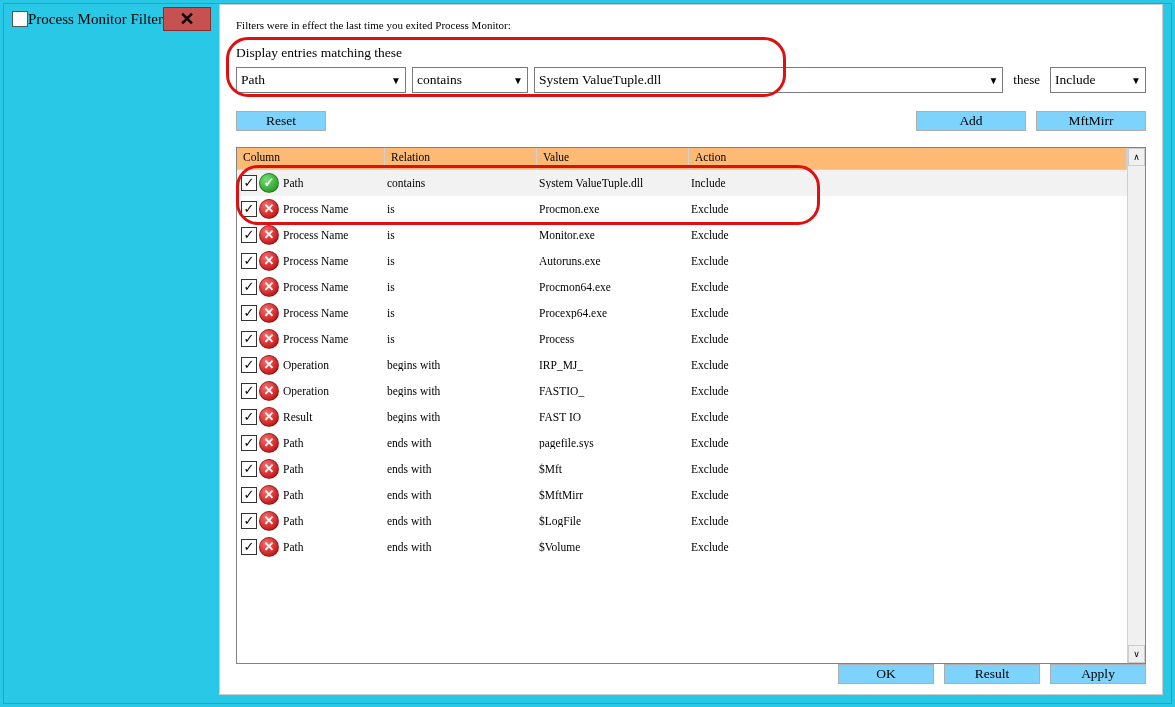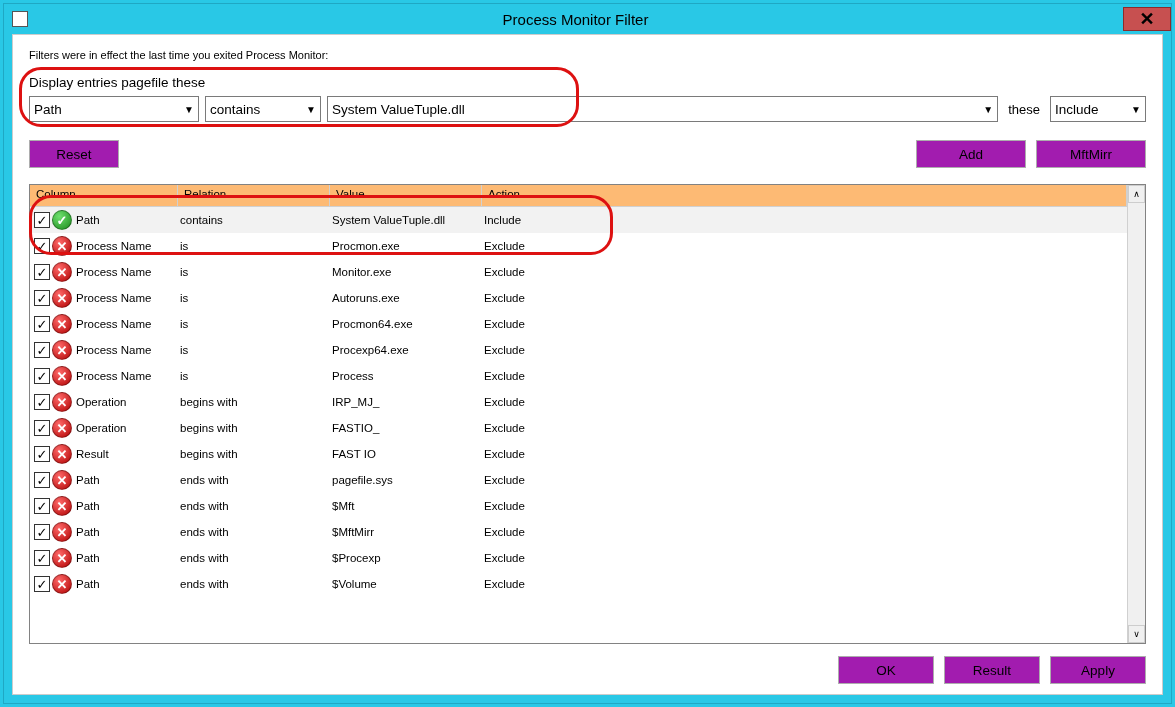--- a/index.html
+++ b/index.html
@@ -9,22 +9,23 @@
     font-size: 13px;
     background: #29c8e6;
     width: 1175px;
     height: 707px;
     overflow: hidden;
     padding: 3px;
   }
   .window {
     width: 100%; height: 100%;
     background: #29c8e6;
-    display: flex; flex-direction: column;
+    display: flex; flex-direction: row;
     border: 1px solid #1fa8c4;
+    font-family: Liberation Serif, serif;
   }
   .titlebar {
     height: 30px;
     display: flex; align-items: center;
     position: relative;
     color: #000;
   }
   .titlebar .sys-icon {
     width: 16px; height: 16px; margin-left: 8px;
     background: #fff; border: 1px solid #555;
@@ -55,22 +56,22 @@
   .combo { position: relative; }
   .combo .arrow { font-size: 10px; margin-left: 4px; }
   .c-column { width: 170px; }
   .c-relation { width: 116px; }
   .c-value { flex: 1; }
   .then-label { padding: 0 4px; }
   .c-action { width: 96px; }
   .btn-row { display: flex; gap: 10px; margin-top: 8px; margin-bottom: 16px; }
   .btn-row .spacer { flex: 1; }
   .btn {
-    height: 28px; min-width: 90px; padding: 0 18px;
-    border: 1px solid #adadad; background: #a21caf;
+    height: 20px; min-width: 90px; padding: 0 18px;
+    border: 1px solid #adadad; background: #7dd3fc;
     font-size: 13.5px; display: flex; align-items: center; justify-content: center;
   }
   .list-wrap {
     flex: 1; border: 1px solid #828282; position: relative;
     display: flex; overflow: hidden;
   }
   .list {
     flex: 1; overflow: hidden; background: #fff;
   }
   .list-header {
@@ -108,41 +109,41 @@
   .cell.col-rel { width: 152px; }
   .cell.col-val { width: 152px; }
   .cell.col-act { flex: 1; }
   .scrollbar {
     width: 18px; background: #f0f0f0; border-left: 1px solid #d0d0d0;
     display: flex; flex-direction: column; align-items: center;
   }
   .sb-btn { width: 100%; height: 18px; background: #f0f0f0; border: 1px solid #cdcdcd; font-size: 9px; display:flex; align-items:center; justify-content:center; }
   .sb-track { flex:1; position:relative; }
   .sb-thumb { position:absolute; left:1px; right:1px; top: 78px; height: 160px; background: #cdcdcd; }
-  .footer-btns { display: flex; justify-content: flex-end; gap: 10px; margin-top: 12px; }
+  .footer-btns { display: flex; justify-content: flex-end; gap: 10px; margin-top: 0; }
   .annot {
     position: absolute; border: 3px solid #d11; border-radius: 22px;
     pointer-events: none;
   }
 </style>
 </head>
 <body>
 
 <div class="window">
   <div class="titlebar">
     <div class="sys-icon"></div>
     <div class="title">Process Monitor Filter</div>
     <div class="close">
       <span>✕</span>
     </div>
   </div>
 
   <div class="client">
     <div class="info-line">Filters were in effect the last time you exited Process Monitor:</div>
-    <div class="heading">Display entries pagefile these</div>
+    <div class="heading">Display entries matching these</div>
 
     <div class="filter-row">
       <div class="combo c-column">
         <span>Path</span>
         <span class="arrow">▼</span>
       </div>
       <div class="combo c-relation">
         <span>contains</span>
         <span class="arrow">▼</span>
       </div>
@@ -281,21 +282,21 @@
               <span class="cell col-col">Path</span>
               <span class="cell col-rel">ends with</span>
               <span class="cell col-val">$MftMirr</span>
               <span class="cell col-act">Exclude</span>
             </div>
             <div class="rowline">
               <span class="chk">✓</span>
               <span class="icon-circ icon-exc">✕</span>
               <span class="cell col-col">Path</span>
               <span class="cell col-rel">ends with</span>
-              <span class="cell col-val">$Procexp</span>
+              <span class="cell col-val">$LogFile</span>
               <span class="cell col-act">Exclude</span>
             </div>
             <div class="rowline">
               <span class="chk">✓</span>
               <span class="icon-circ icon-exc">✕</span>
               <span class="cell col-col">Path</span>
               <span class="cell col-rel">ends with</span>
               <span class="cell col-val">$Volume</span>
               <span class="cell col-act">Exclude</span>
             </div>

